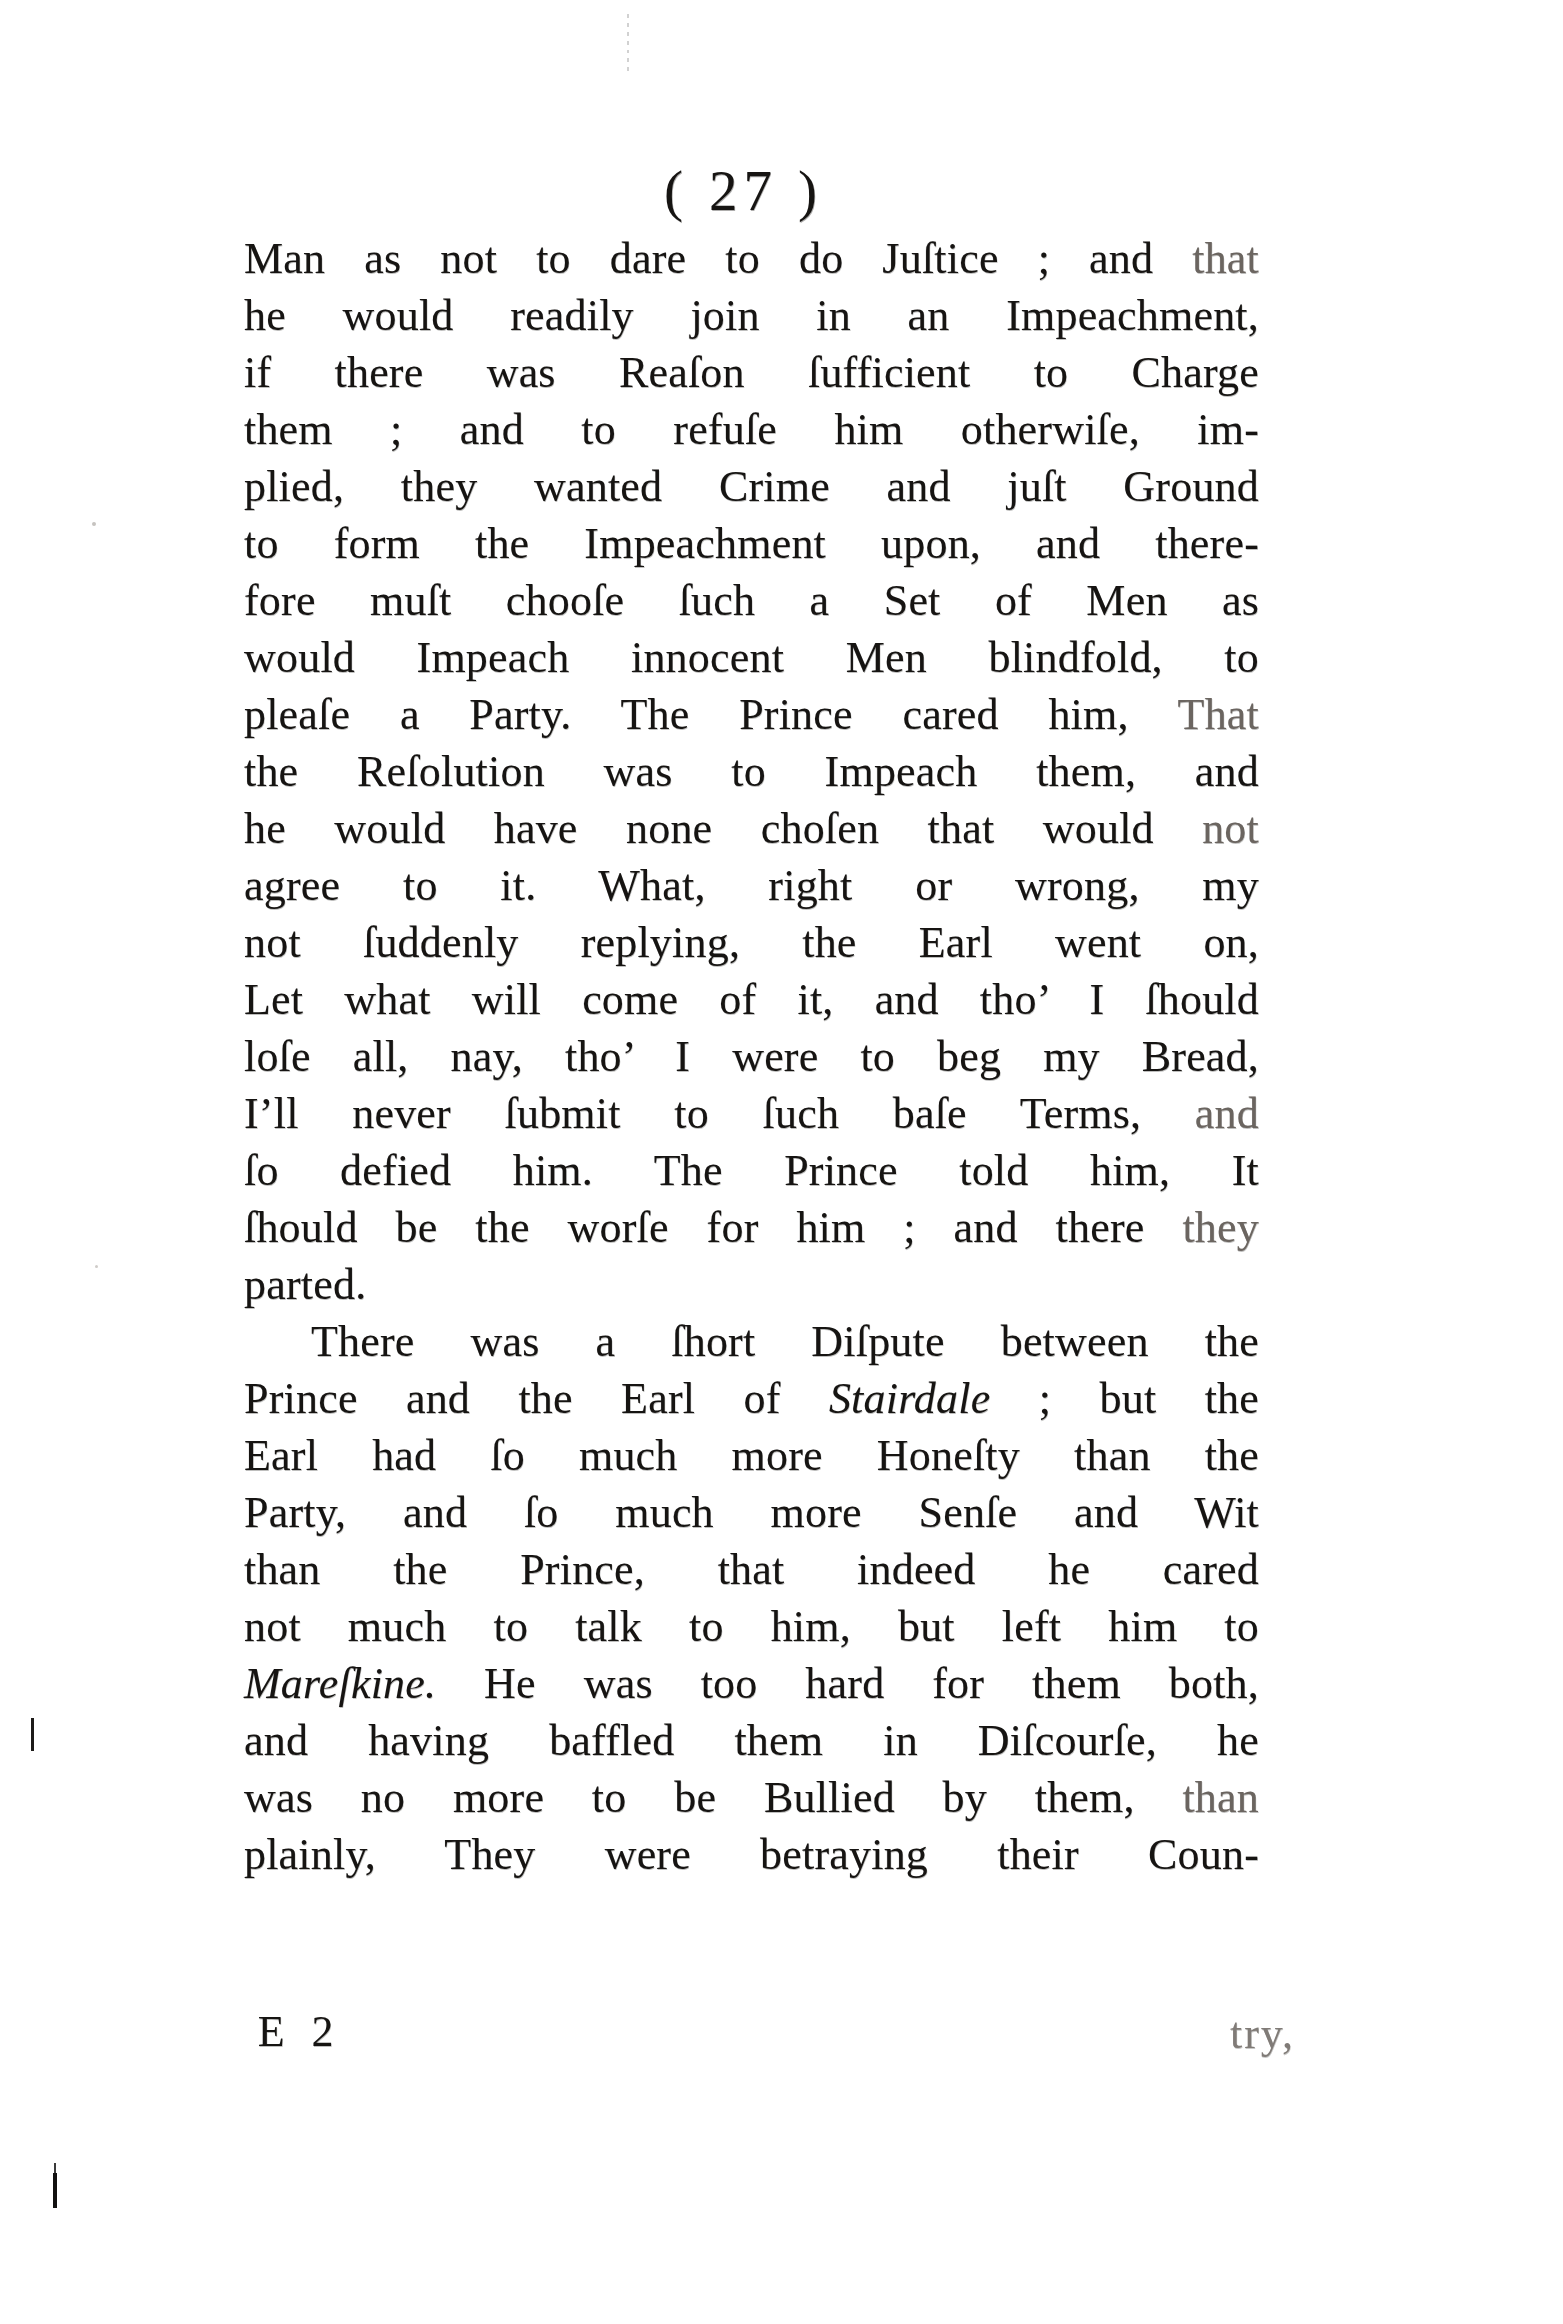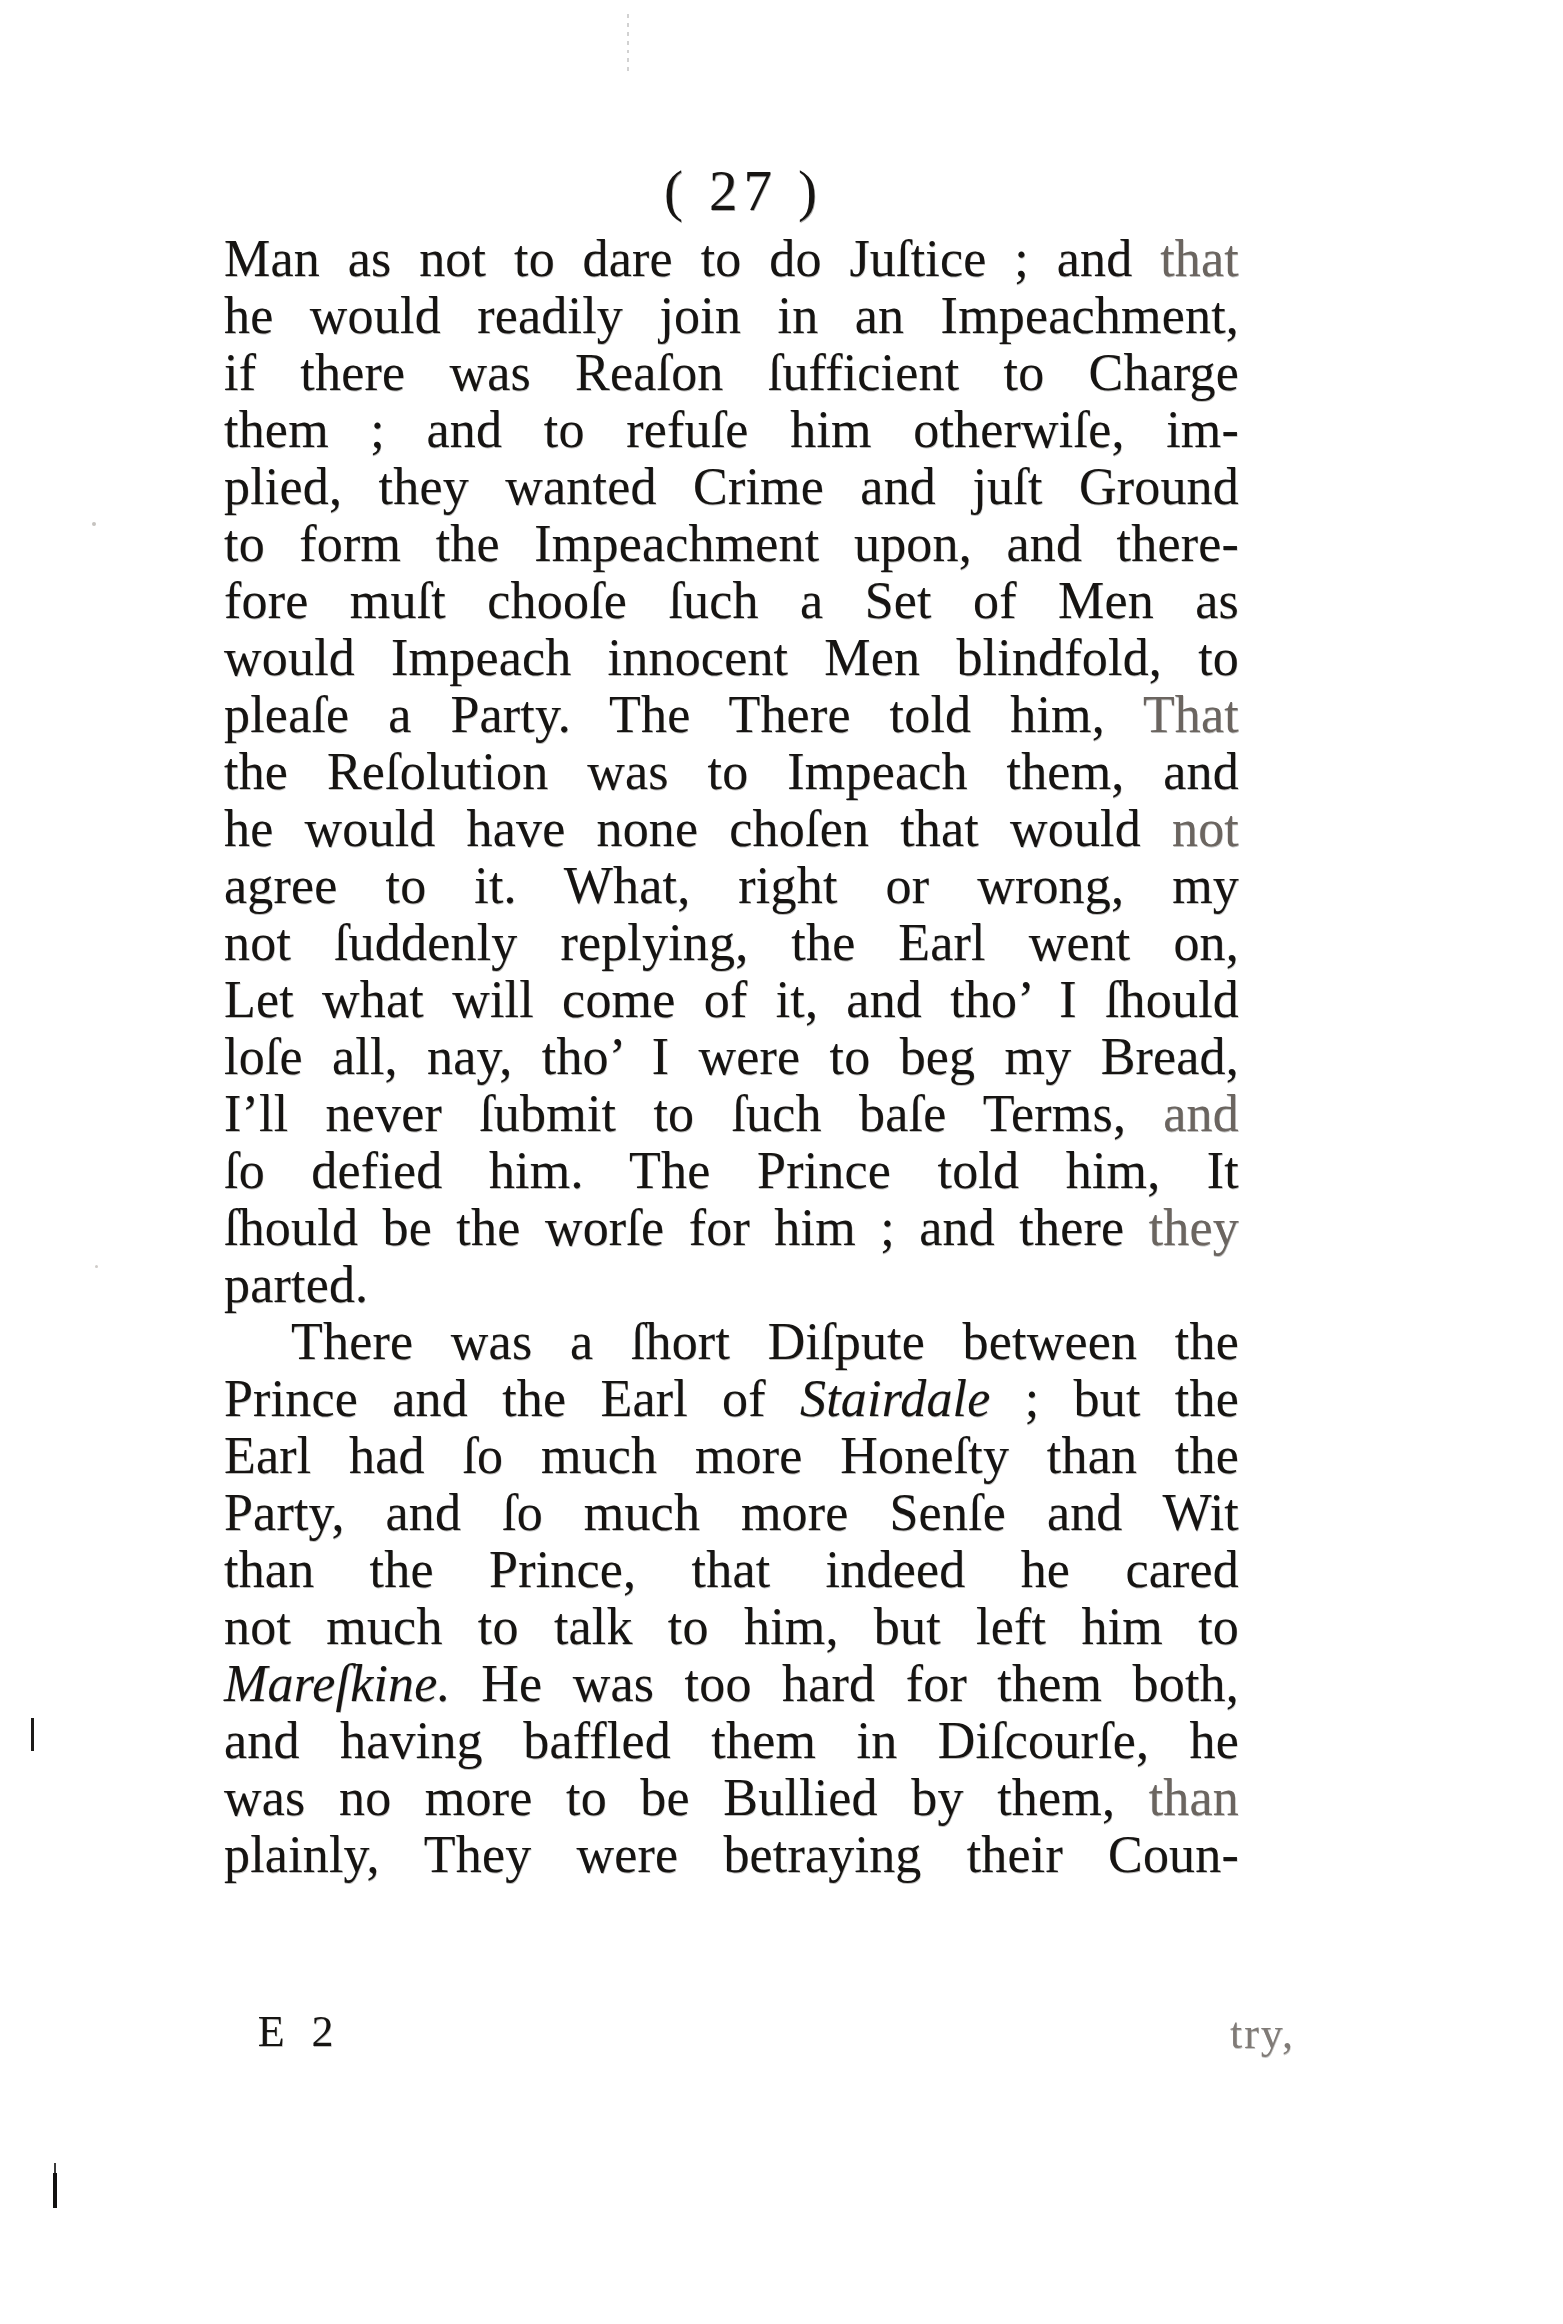--- a/index.html
+++ b/index.html
@@ -25,24 +25,24 @@
     top:158px;
     text-align:center;
     font-size:57px;
     letter-spacing:5.9px;
     color:var(--ink);
     text-shadow:0.6px 0.8px 0 rgba(22,20,18,.35);
   }
   
   #text-block{
     position:absolute;
-    left:224px;
+    left:244px;
     top:230px;
     width:1015px;
-    font-size:52px;
+    font-size:44px;
     line-height:57px;
     letter-spacing:0.2px;
     text-shadow:0.5px 0.8px 0 rgba(22,20,18,.28), -0.3px 0 0 rgba(22,20,18,.14);
   }
   .tline{
     text-align:justify;
     text-align-last:justify;
     white-space:normal;
   }
   .tline.end{
@@ -102,21 +102,21 @@
 
   <div id="text-block">
       <div class="tline"><span class="">Man as not to dare to do Juſtice ; and </span><span class="fade">that</span></div>
       <div class="tline"><span class="">he would readily join in an Impeachment,</span></div>
       <div class="tline"><span class="">if there was Reaſon ſufficient to Charge</span></div>
       <div class="tline"><span class="">them ; and to refuſe him otherwiſe, im-</span></div>
       <div class="tline"><span class="">plied, they wanted Crime and juſt Ground</span></div>
       <div class="tline"><span class="">to form the Impeachment upon, and there-</span></div>
       <div class="tline"><span class="">fore muſt chooſe ſuch a Set of Men as</span></div>
       <div class="tline"><span class="">would Impeach innocent Men blindfold, to</span></div>
-      <div class="tline"><span class="">pleaſe a Party.  The There told him, </span><span class="fade">That</span></div>
+      <div class="tline"><span class="">pleaſe a Party.  The Prince cared him, </span><span class="fade">That</span></div>
       <div class="tline"><span class="">the Reſolution was to Impeach them, and</span></div>
       <div class="tline"><span class="">he would have none choſen that would </span><span class="fade">not</span></div>
       <div class="tline"><span class="">agree to it.   What, right or wrong, my</span></div>
       <div class="tline"><span class="">not ſuddenly replying, the Earl went on,</span></div>
       <div class="tline"><span class="">Let what will come of it, and tho’ I ſhould</span></div>
       <div class="tline"><span class="">loſe all, nay, tho’ I were to beg my Bread,</span></div>
       <div class="tline"><span class="">I’ll never ſubmit to ſuch baſe Terms, </span><span class="fade">and</span></div>
       <div class="tline"><span class="">ſo defied him.   The Prince told him, It</span></div>
       <div class="tline"><span class="">ſhould be the worſe for him ; and there </span><span class="fade">they</span></div>
       <div class="tline end"><span class="">parted.</span></div>

